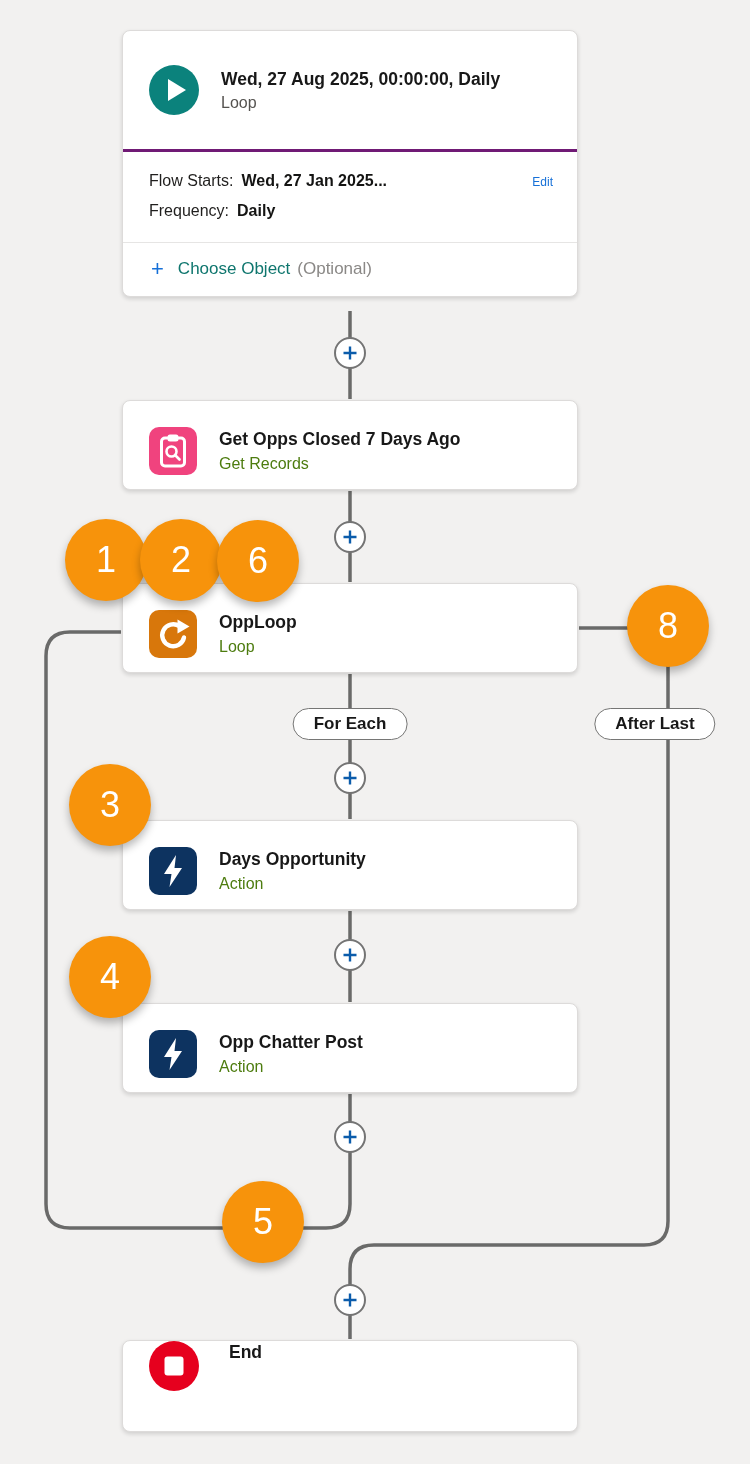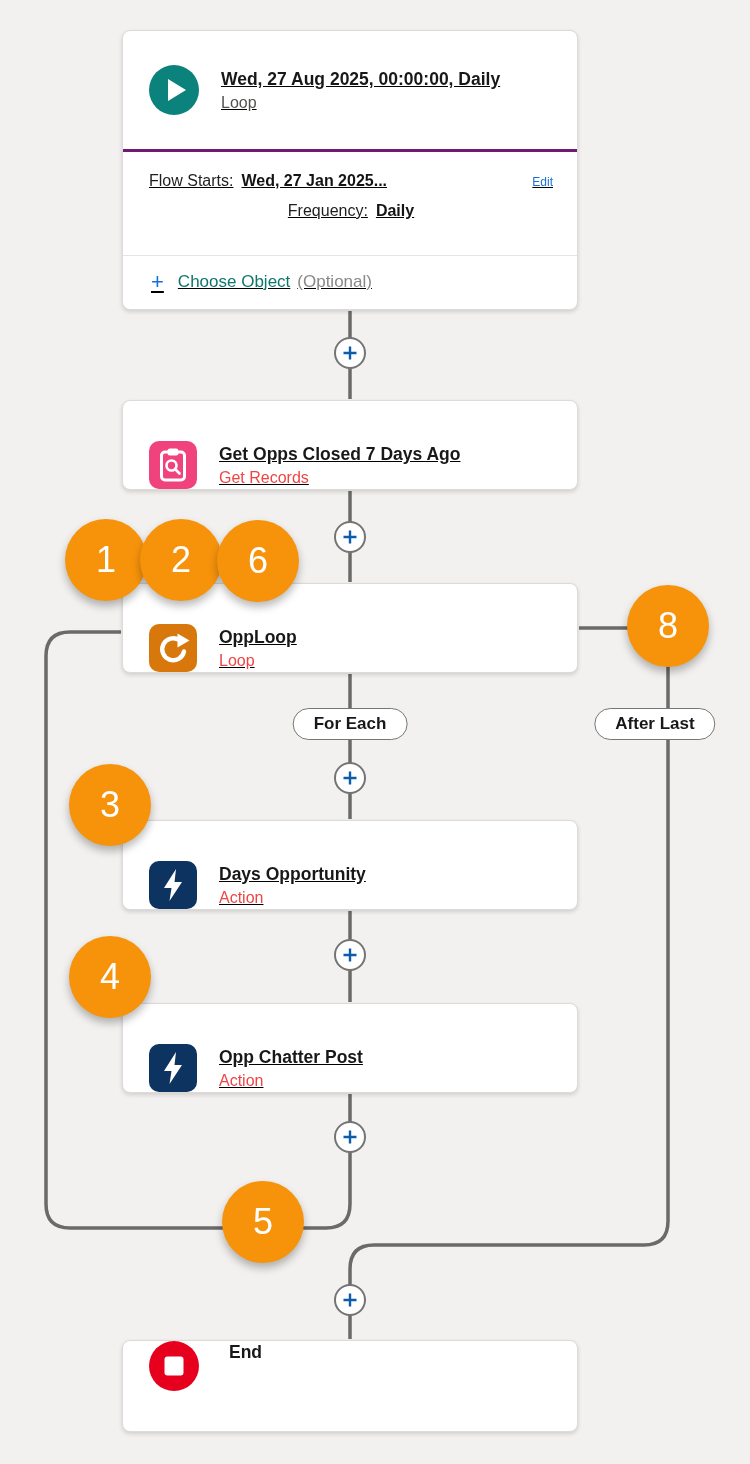--- a/index.html
+++ b/index.html
@@ -18,39 +18,39 @@
   
   .card{
     position:absolute;left:122px;width:456px;
     background:#ffffff;
     border:1px solid #dddbda;
     border-radius:8px;
     box-shadow:0 2px 4px rgba(0,0,0,0.14);
     box-sizing:border-box;
     z-index:3;
   }
-  .node-card{display:flex;align-items:flex-end;height:90px;padding:12px 20px 0 26px;text-decoration:underline;}
+  .node-card{display:flex;align-items:center;height:90px;padding:12px 20px 0 26px;}
   .node-icon{
     width:48px;height:48px;border-radius:10px;
     display:flex;align-items:center;justify-content:center;
     flex:0 0 48px;
   }
   .node-icon.round{border-radius:50%;width:50px;height:50px;flex-basis:50px;}
   .node-text{margin-left:22px;min-width:0;}
   .node-title{font-size:17.5px;font-weight:bold;color:#181818;line-height:1.3;}
-  .node-subtitle{font-size:16px;color:#ef4444;line-height:1.35;margin-top:2px;}
-
-  
-  .start-card{top:30px;text-decoration:underline;}
+  .node-subtitle{font-size:16px;color:#4d7c0f;line-height:1.35;margin-top:2px;}
+
+  
+  .start-card{top:30px;}
   .start-head{display:flex;align-items:center;padding:16px 20px 16px 26px;min-height:86px;}
   .start-title{font-size:17.5px;font-weight:bold;color:#181818;line-height:1.35;width:336px;}
   .start-sub{font-size:16px;color:#54524f;margin-top:2px;}
   .start-body{border-top:3px solid #701a75;padding:14px 24px 14px 26px;}
   .kv-row{display:flex;align-items:baseline;font-size:16px;color:#201f1e;margin:6px 0 12px 0;}
-  .kv-row:last-child{margin-bottom:21px;justify-content:center;}
+  .kv-row:last-child{margin-bottom:8px;}
   .kv-label{color:#201f1e;}
   .kv-value{font-weight:bold;margin-left:8px;color:#141413;}
   .edit-link{margin-left:auto;color:#1670d8;font-size:12px;cursor:pointer;text-decoration:none;}
   .start-footer{border-top:1px solid #e6e5e4;padding:15px 24px 16px 28px;display:flex;align-items:center;}
   .plus-glyph{color:#1670d8;font-size:22px;font-weight:400;line-height:1;margin-right:14px;}
   .choose-link{color:#0f766e;font-size:17px;cursor:pointer;}
   .optional-txt{color:#8a8886;font-size:17px;margin-left:7px;}
 
   .get-records-card{top:400px;}
   .loop-card{top:583px;}

